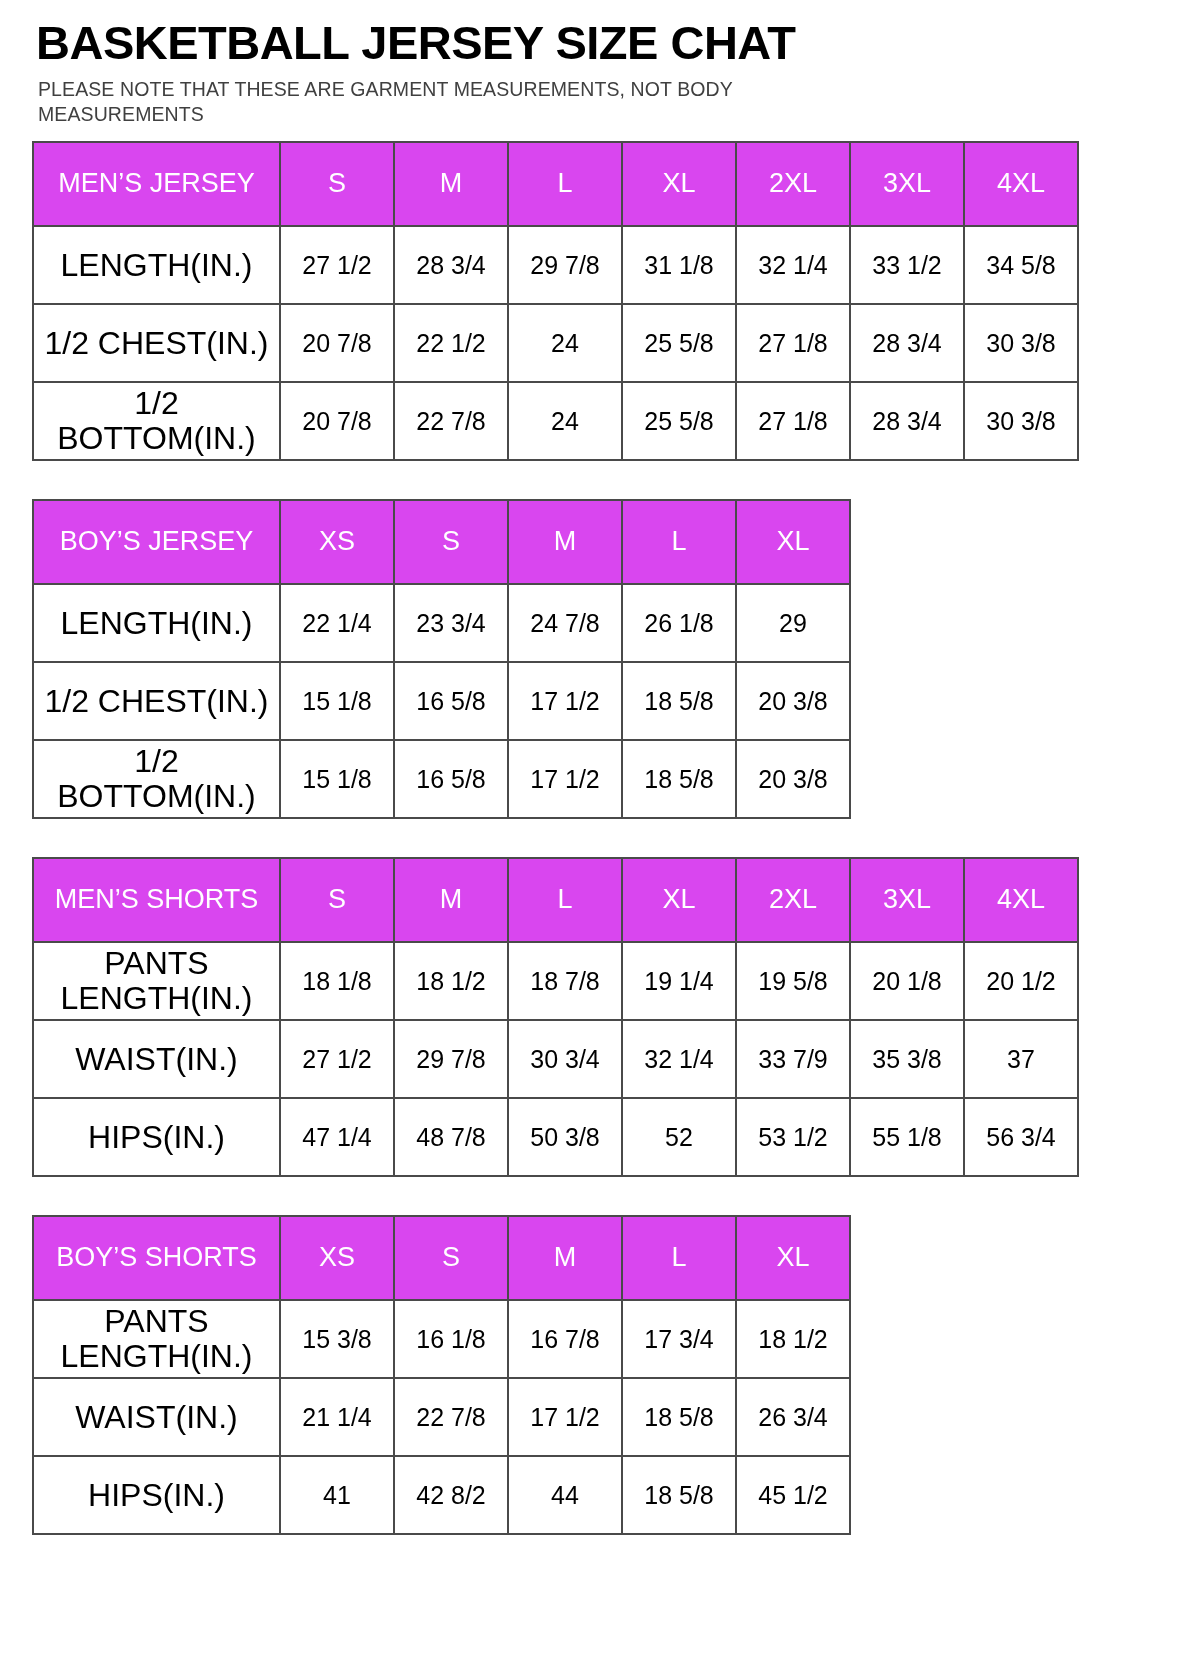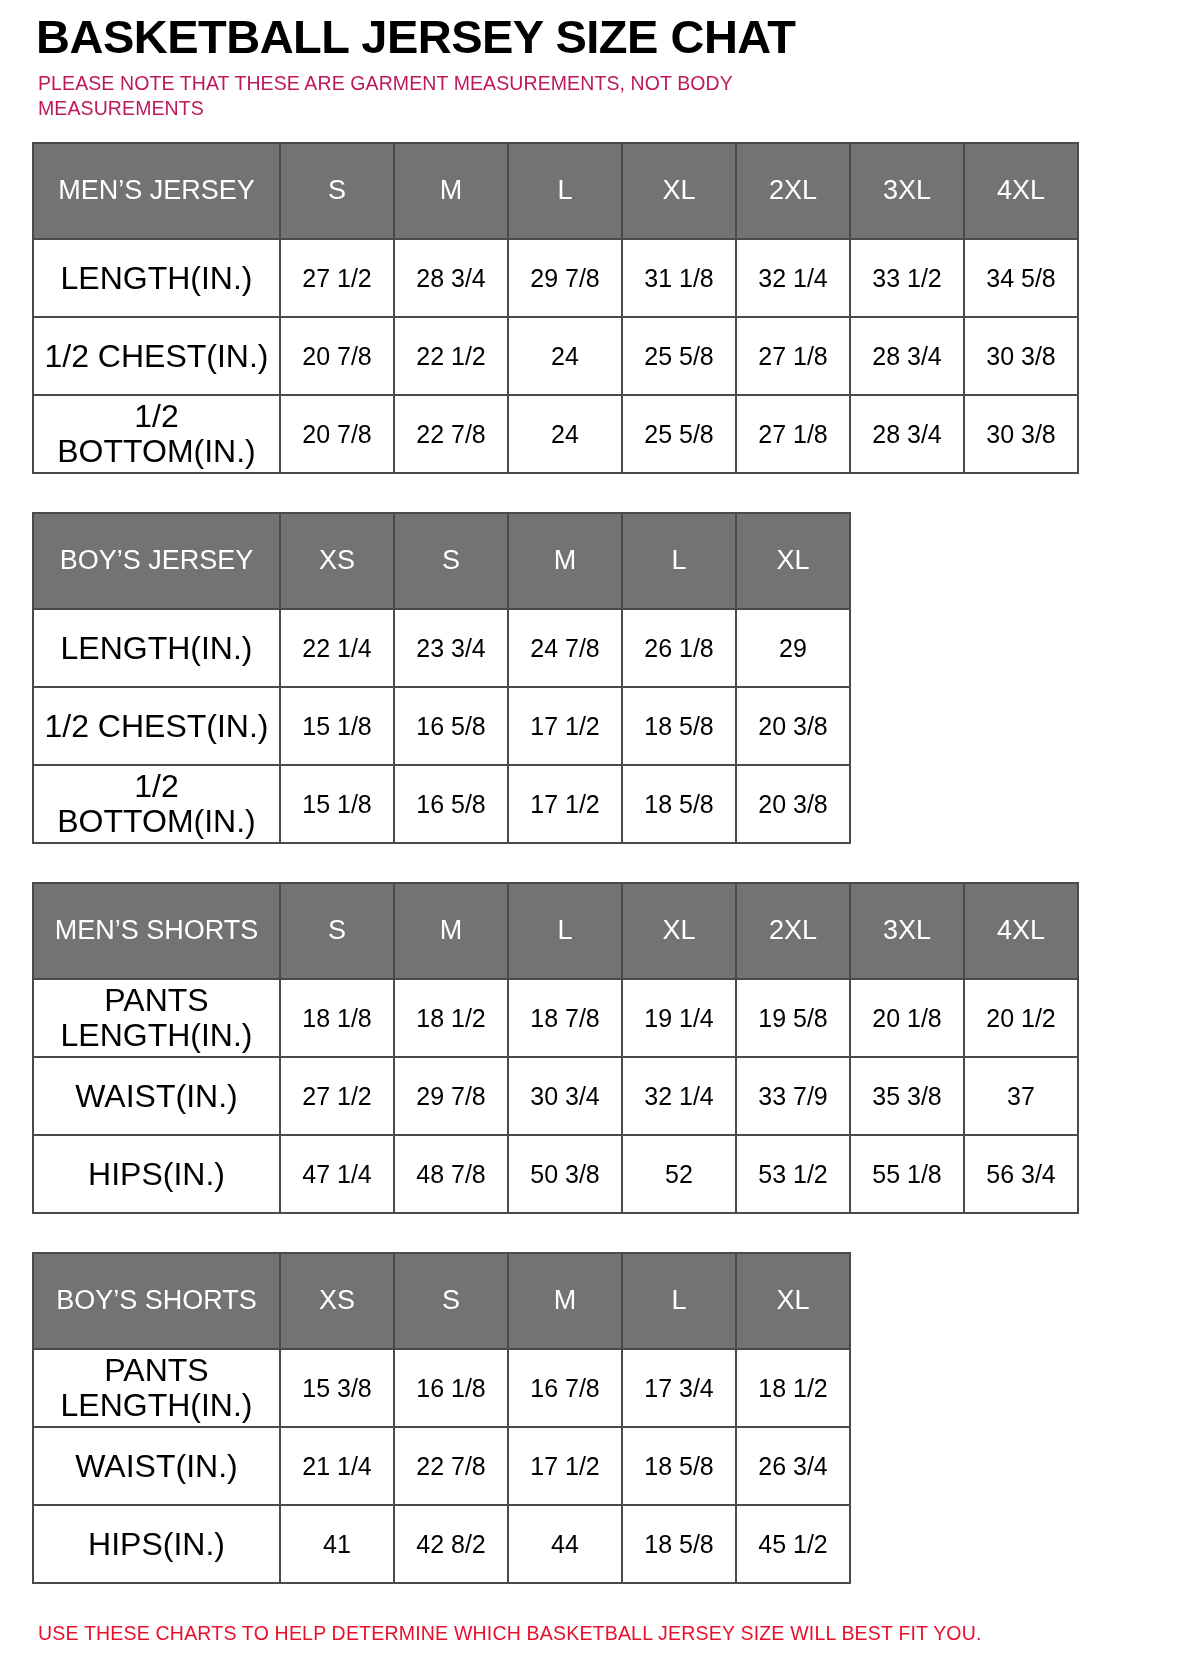--- a/index.html
+++ b/index.html
@@ -10,59 +10,59 @@
   }
   body {
     width: 1200px;
     height: 1679px;
     font-family: "Liberation Sans", sans-serif;
     color: #000000;
     position: relative;
     overflow: hidden;
   }
   .page {
-    padding: 6px 30px 0 32px;
+    padding: 12px 30px 0 32px;
   }
   .title {
     font-size: 47px;
     font-weight: bold;
     letter-spacing: -0.5px;
     line-height: 1.05;
     margin: 6px 0 10px 4px;
     white-space: nowrap;
   }
   .note {
-    color: #be185d;
+    color: #404040;
     font-size: 19.5px;
     line-height: 1.28;
     letter-spacing: 0.1px;
-    margin: 0 0 21px 6px;
+    margin: 0 0 14px 6px;
     max-width: 830px;
   }
   table.size-table {
     border-collapse: collapse;
     table-layout: fixed;
     margin-bottom: 38px;
   }
   table.size-table td, table.size-table th {
     border: 2px solid #4a4a4a;
     text-align: center;
     vertical-align: middle;
     font-size: 25px;
     font-weight: normal;
     padding: 0;
     height: 78px;
     white-space: pre-line;
     line-height: 1.1;
   }
   table.size-table thead th {
-    background: #737373;
+    background: #d946ef;
     color: #ffffff;
     font-weight: normal;
-    height: 96px;
+    height: 84px;
     font-size: 27px;
   }
   table.size-table thead th.rowhead {
     font-size: 27px;
   }
   table.size-table tbody td.rowhead {
     font-size: 32px;
     font-weight: normal;
   }
   td.small-head { font-size: 24px; }
@@ -289,15 +289,14 @@
         <td class="rowhead">HIPS(IN.)</td>
         <td>41</td>
         <td>42  8/2</td>
         <td>44</td>
         <td>18  5/8</td>
         <td>45  1/2</td>
       </tr>
     </tbody>
   </table>
 
-  <p class="footer-note">USE THESE CHARTS TO HELP DETERMINE WHICH BASKETBALL JERSEY SIZE WILL BEST FIT YOU.</p>
 
 </div>
 
 </body></html>

